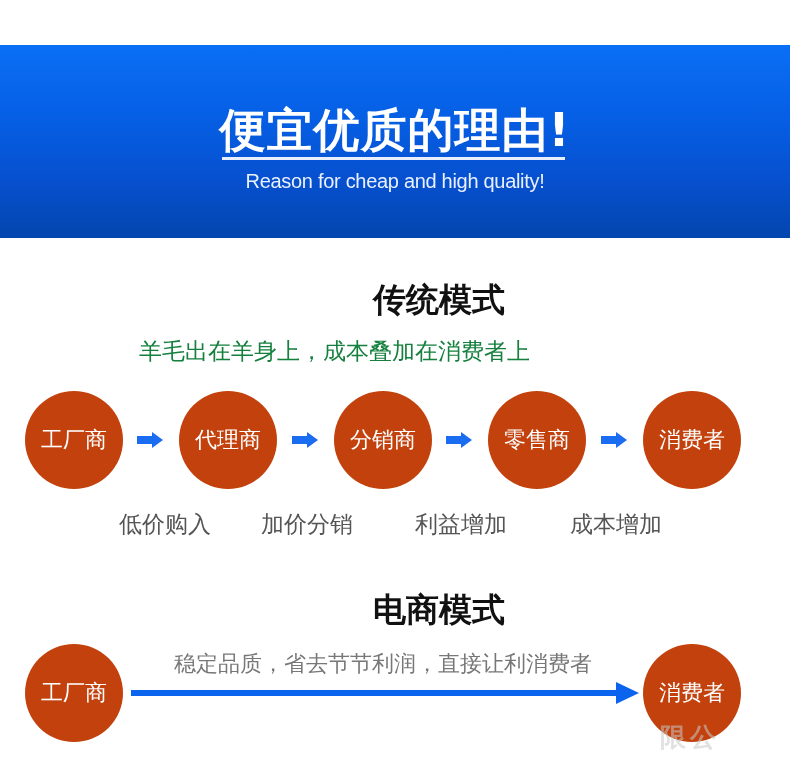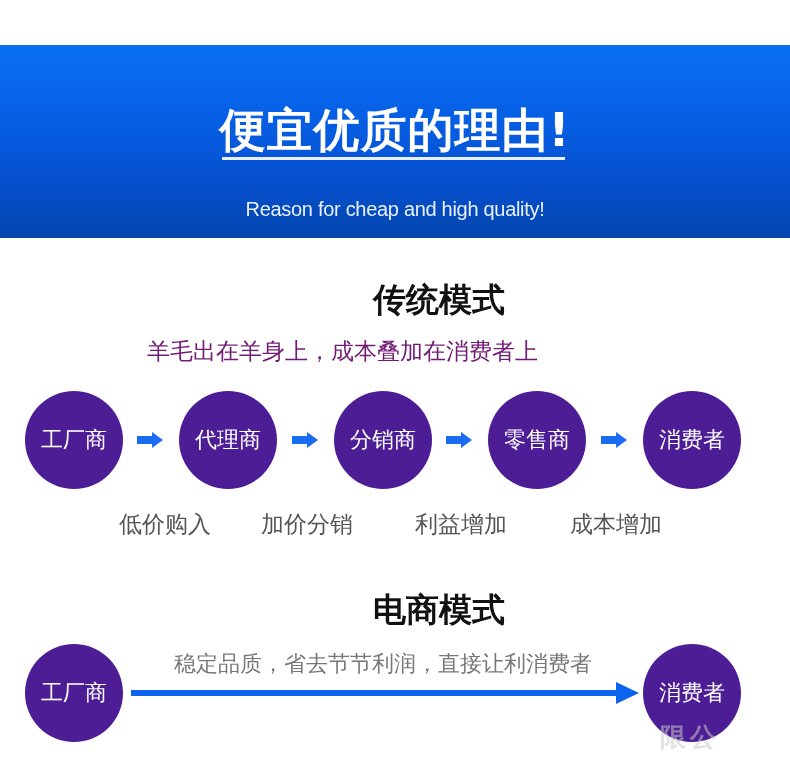--- a/index.html
+++ b/index.html
@@ -16,35 +16,34 @@
       font-size: 46px; letter-spacing: 1px; line-height: 60px;
     }
     .banner-rule {
       position: absolute; left: 222px; top: 157px; width: 343px; height: 3px; background: #e8eefb;
     }
     .banner-sub {
       position: absolute; left: 0; width: 790px; top: 168px;
       text-align: center; color: #e9f0ff;
       font-family: "Liberation Sans", sans-serif; font-size: 20px; line-height: 26px;
       letter-spacing: -0.3px;
-      margin-top: 28px;
     }
 
     .section-title {
       position: absolute; left: 0; width: 790px; text-align: center;
       color: #111111; font-weight: bold; font-size: 33px; line-height: 40px; margin-left: 44px;
     }
     .section-sub {
-      position: absolute; left: 16px; width: 653px; text-align: center;
-      color: #701a75; font-size: 23px; line-height: 30px;
+      position: absolute; left: 8px; width: 653px; text-align: center;
+      color: #15803d; font-size: 23px; line-height: 30px;
     }
 
     .node {
       position: absolute; width: 98px; height: 98px; border-radius: 50%;
-      background: #4c1d95; color: #ffffff;
+      background: #c2410c; color: #ffffff;
       display: flex; align-items: center; justify-content: center;
       font-size: 22px; overflow: hidden;
     }
     .node .label { white-space: nowrap; }
 
     .mini-arrow {
       position: absolute; width: 26px; height: 16px;
     }
 
     .step-label {

